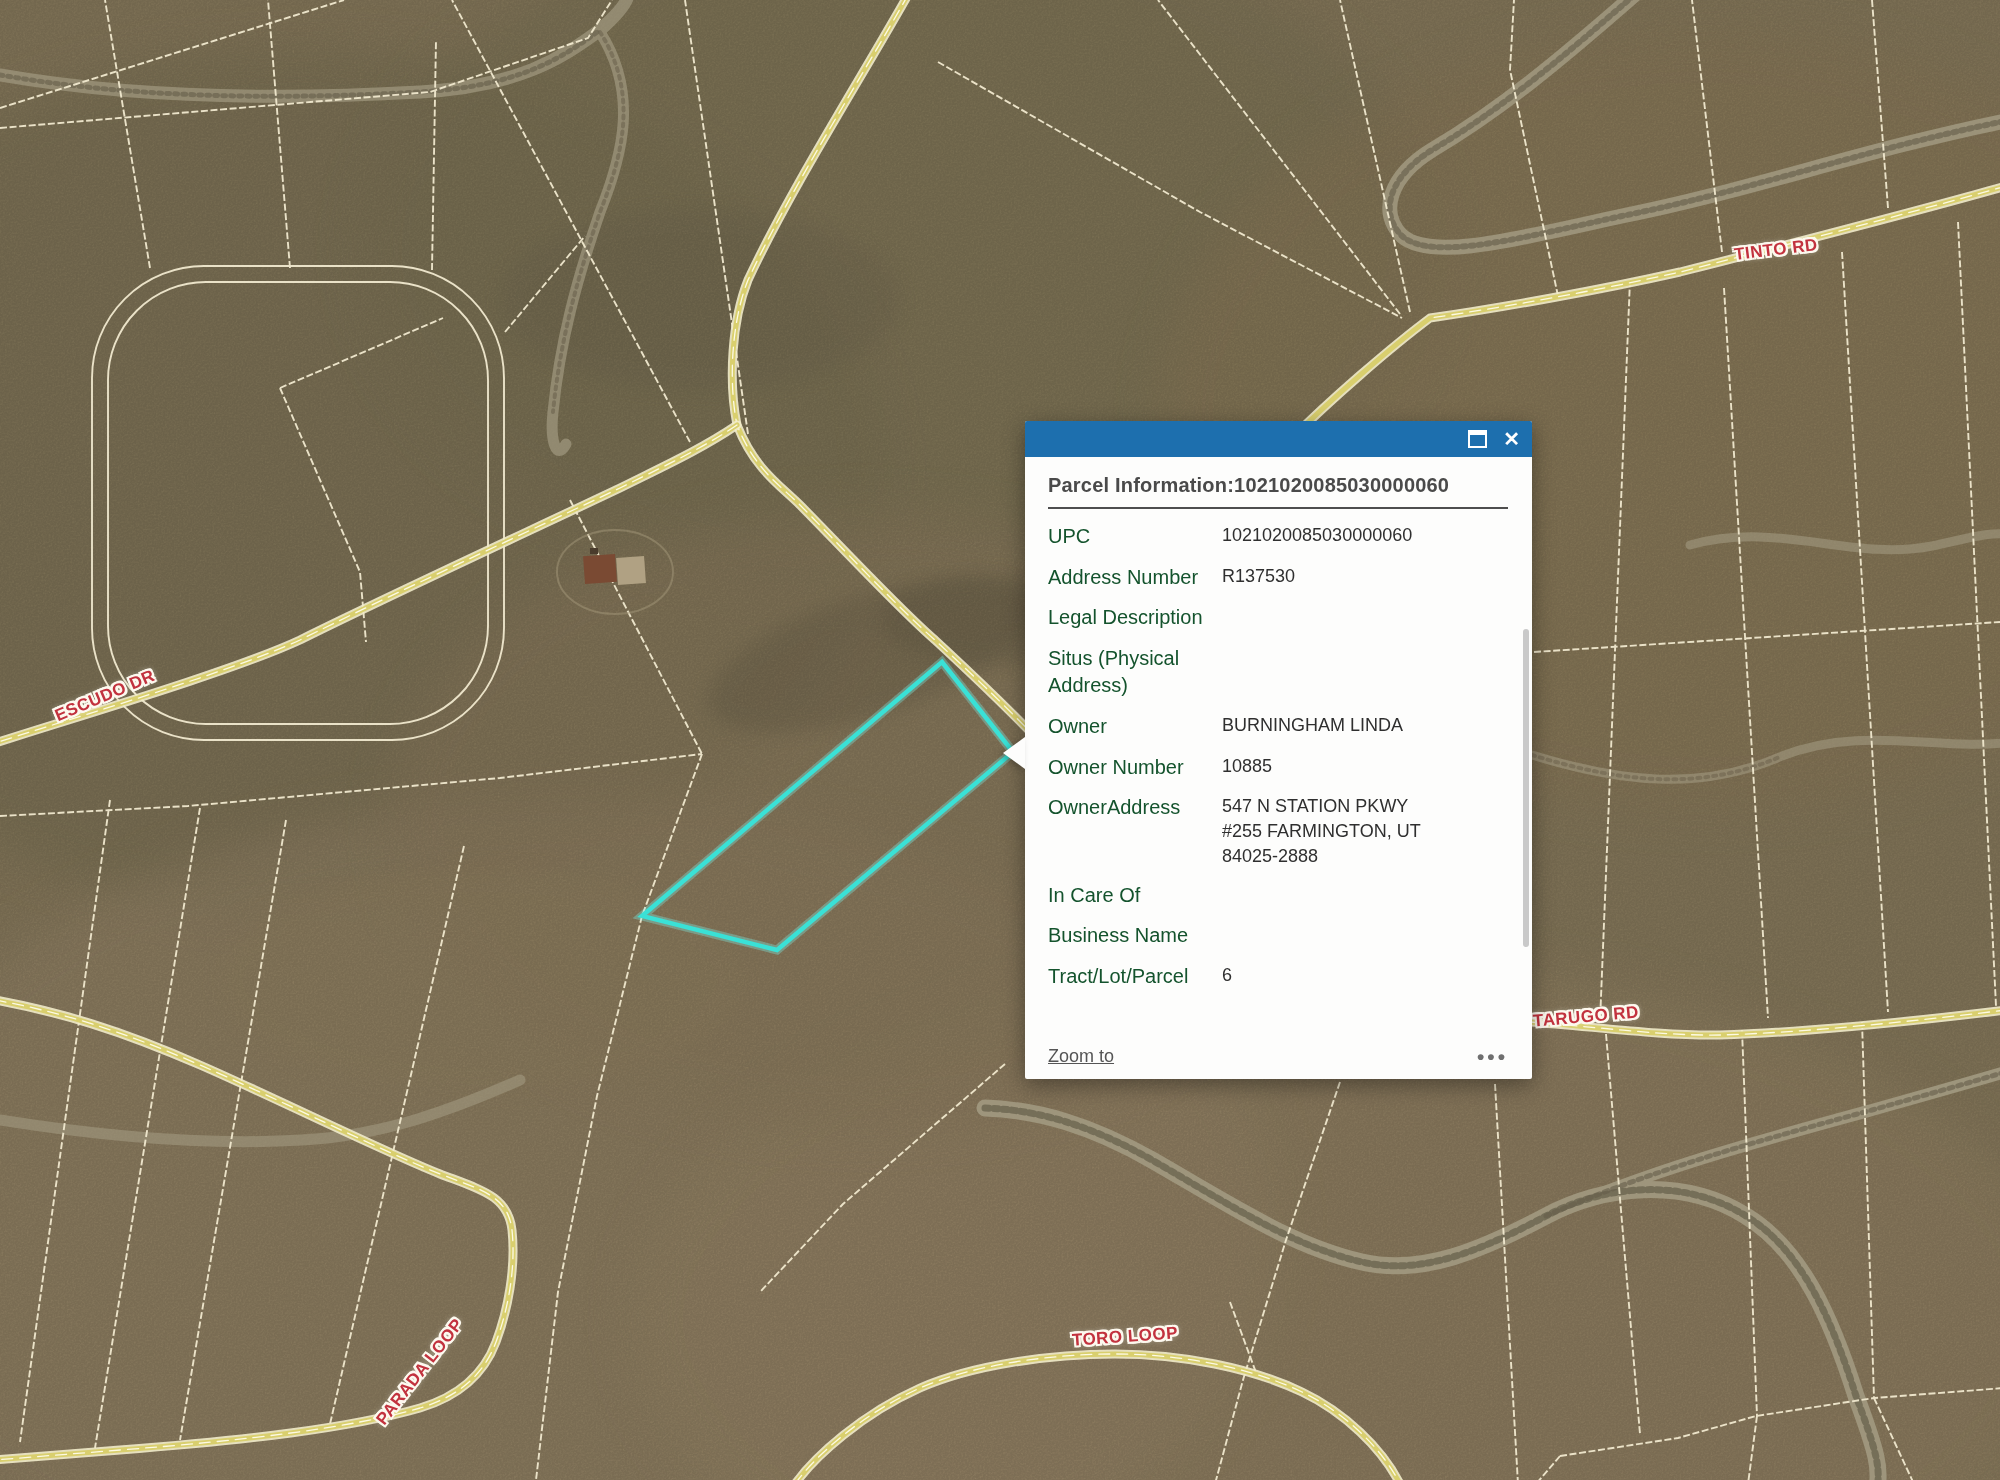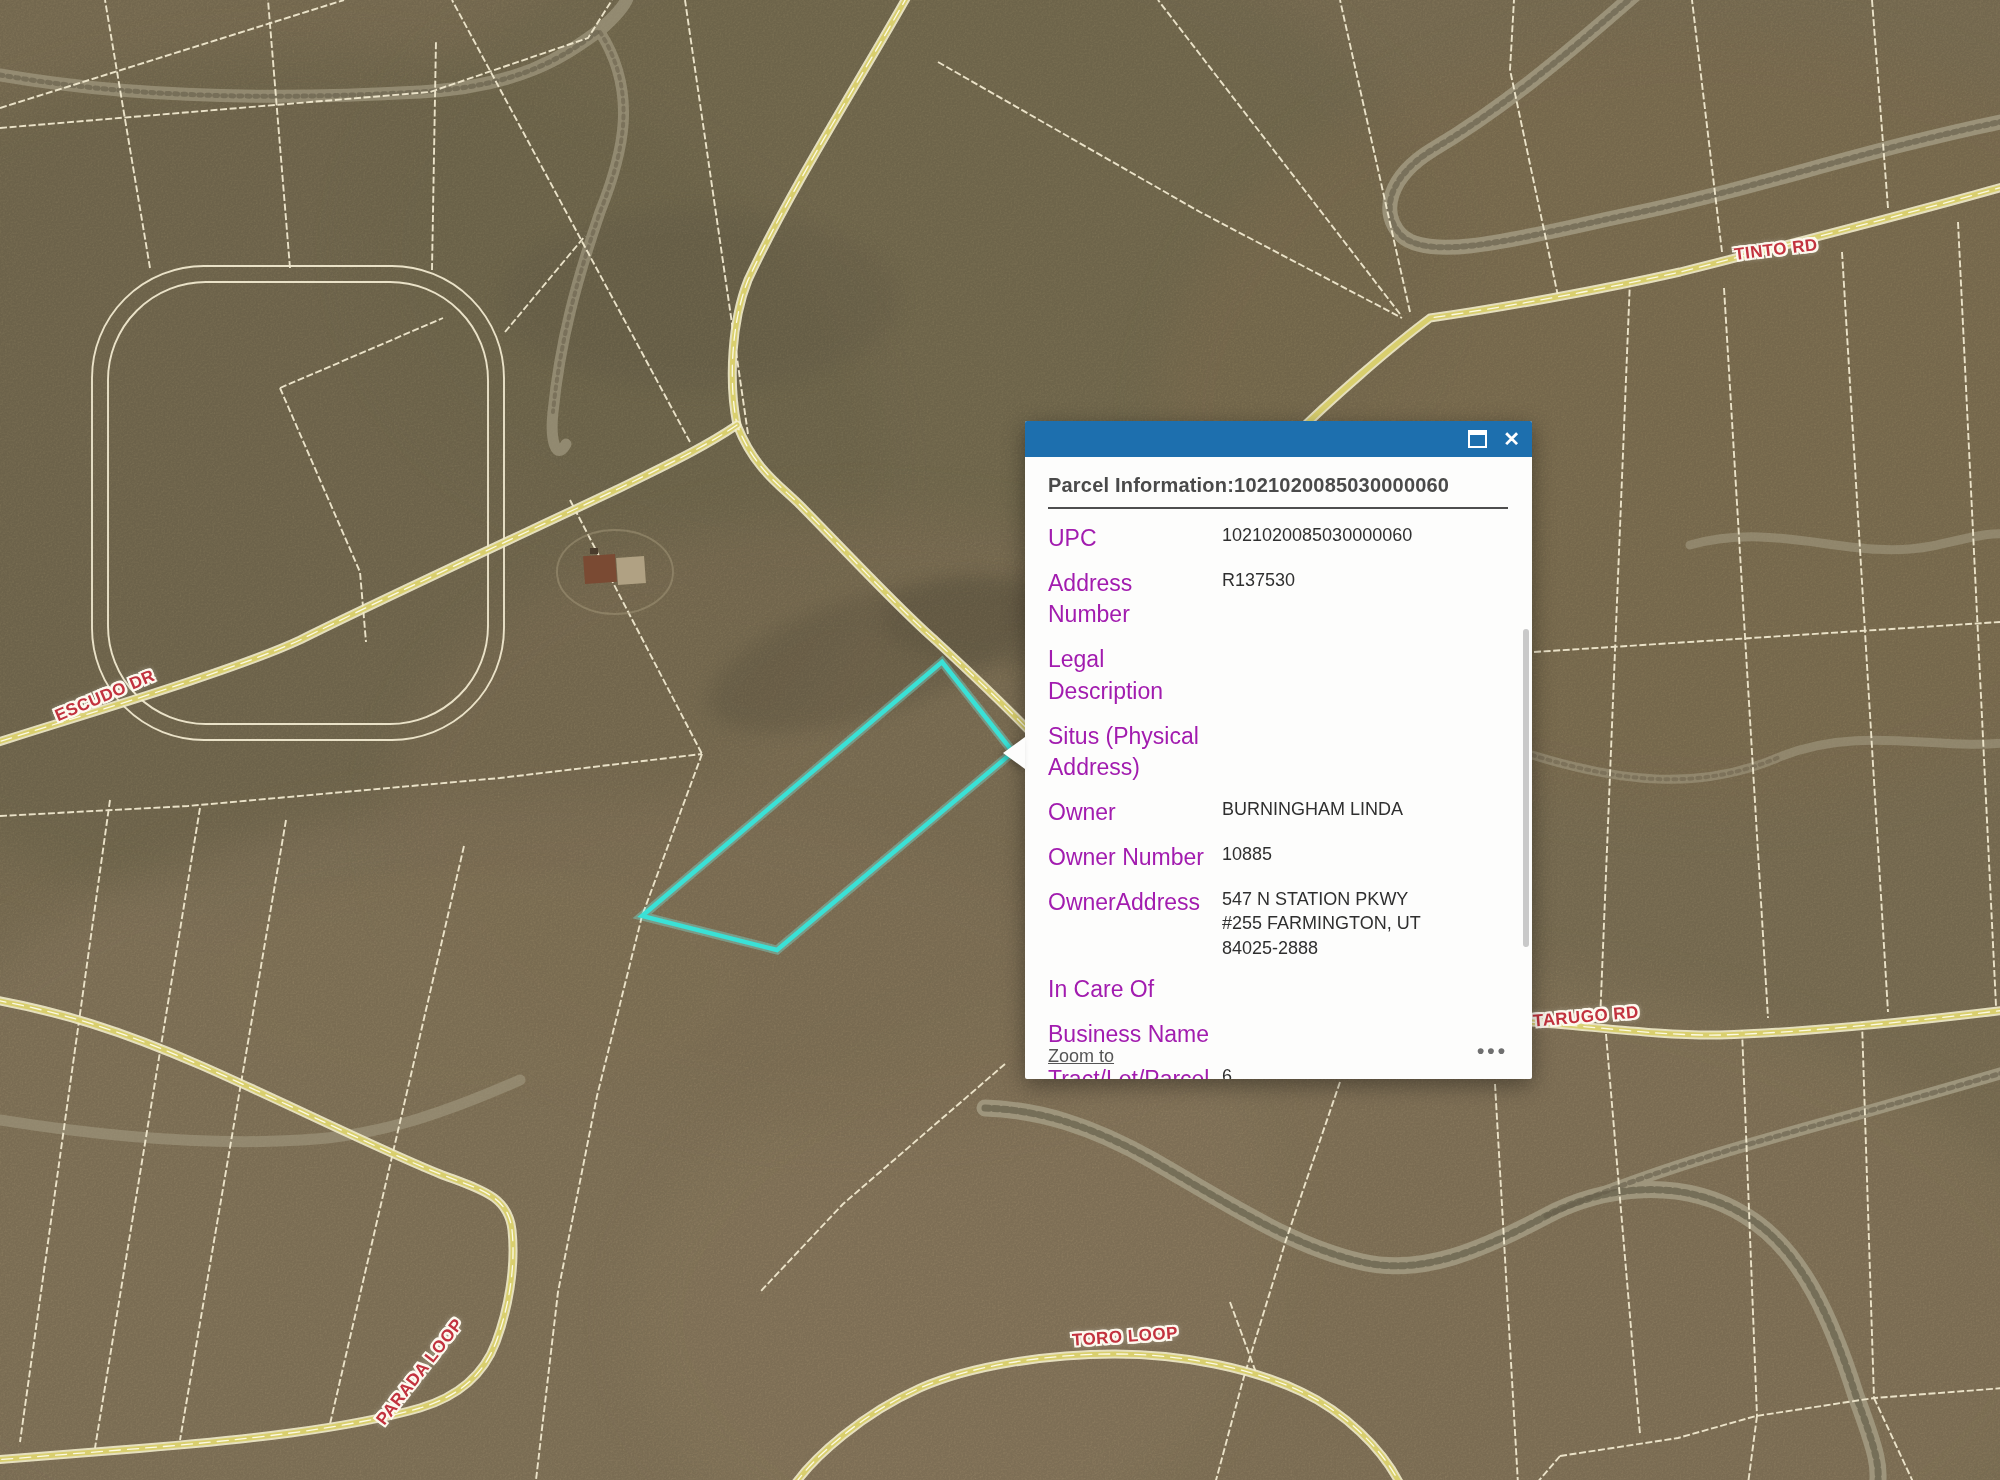--- a/index.html
+++ b/index.html
@@ -39,25 +39,25 @@
     filter:drop-shadow(-3px 2px 3px rgba(0,0,0,.25));
   }
   #popup-body{position:relative;height:622px;overflow:hidden;border-radius:6px;}
   #popup-title{
     padding:17px 24px 10px 23px;font-size:20px;font-weight:bold;color:#4a4a4a;
     letter-spacing:.2px;
   }
   #popup-divider{margin:0 24px 14px 23px;border-bottom:2px solid #4e4e4e;}
   #fields{padding:0 24px 0 23px;}
   .field-row{display:grid;grid-template-columns:162px 1fr;column-gap:12px;margin-bottom:13px;}
-  .field-label{color:#a21caf;font-size:23px;line-height:1.38;}
+  .field-label{color:#14532d;font-size:20px;line-height:1.38;}
   .field-value{color:#2f2f2f;font-size:18px;line-height:1.38;white-space:pre-line;}
   #popup-footer{
     position:absolute;left:23px;right:24px;bottom:12px;
-    display:flex;justify-content:space-between;
+    display:flex;justify-content:space-between;align-items:center;
   }
   #zoom-to-link{color:#555;font-size:18px;text-decoration:underline;cursor:pointer;}
   #more-options{color:#6f6f6f;font-size:21px;letter-spacing:3px;font-weight:bold;cursor:pointer;line-height:10px;}
   #popup-scrollbar{
     position:absolute;right:3px;top:172px;width:6px;height:318px;
     background:#c9c9c9;border-radius:3px;
   }
 </style>
 </head>
 <body>

